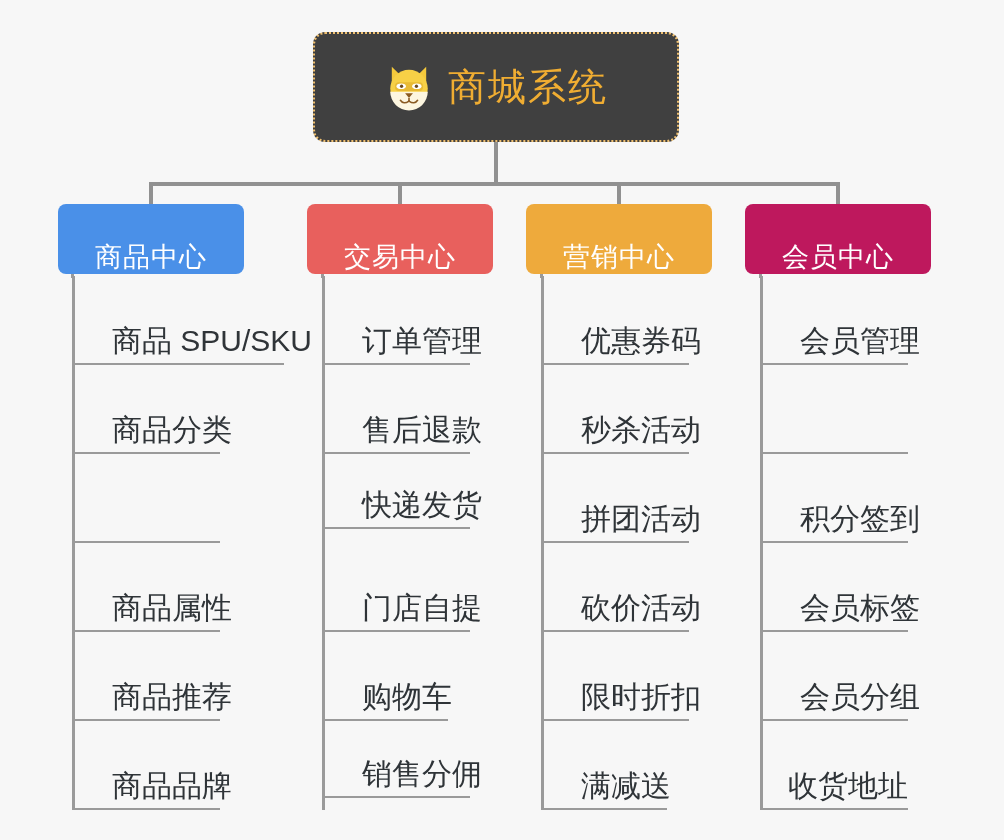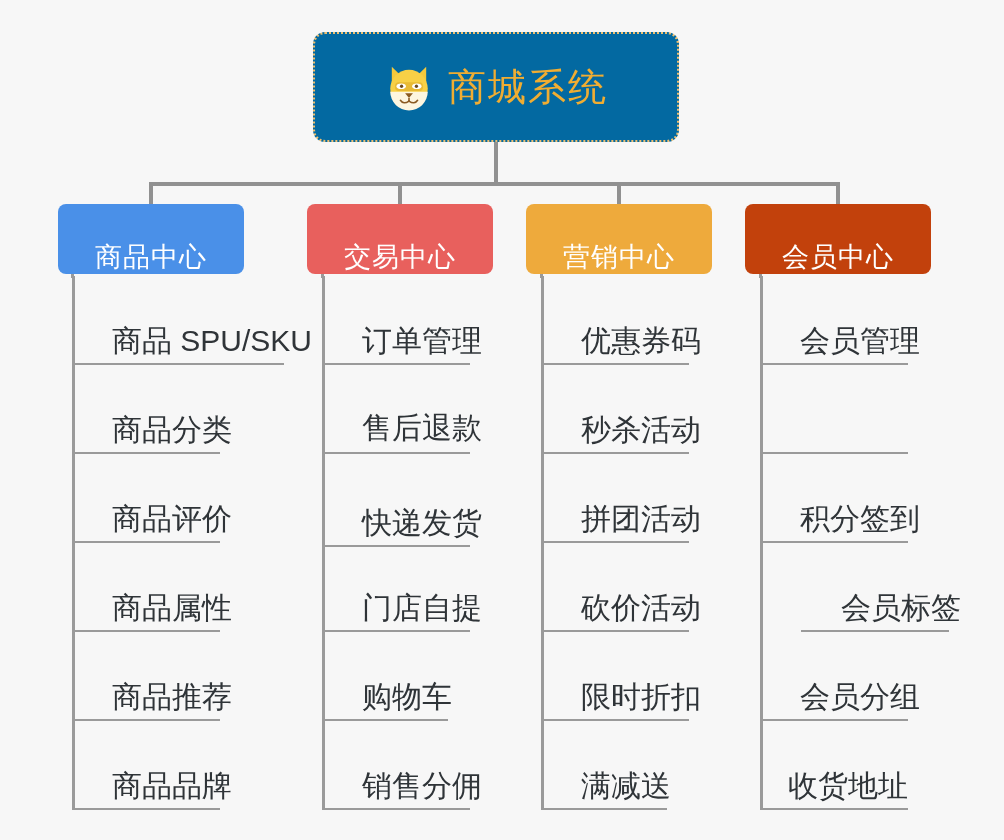--- a/index.html
+++ b/index.html
@@ -20,21 +20,21 @@
     height: 840px;
   }
 
   
   .root-node {
     position: absolute;
     left: 313px;
     top: 32px;
     width: 366px;
     height: 110px;
-    background: #0369a1;
+    background: #404040;
     border: 2px dotted #f0c070;
     border-radius: 12px;
     box-sizing: border-box;
     display: flex;
     align-items: center;
     justify-content: center;
   }
   .root-inner {
     display: flex;
     align-items: center;
@@ -157,75 +157,74 @@
   <div id="boxes">
       <div class="cat-box" style="left: 58px; top: 204px; width: 186px; background: rgb(74, 144, 232);">
         <span class="cat-label">商品中心</span>
       </div>
       <div class="cat-box" style="left: 307px; top: 204px; width: 186px; background: rgb(232, 96, 93);">
         <span class="cat-label">交易中心</span>
       </div>
       <div class="cat-box" style="left: 526px; top: 204px; width: 186px; background: rgb(238, 170, 60);">
         <span class="cat-label">营销中心</span>
       </div>
-      <div class="cat-box" style="left: 745px; top: 204px; width: 186px; background: #c2410c;">
+      <div class="cat-box" style="left: 745px; top: 204px; width: 186px; background: #be185d;">
         <span class="cat-label">会员中心</span>
       </div>
     </div>
   <div id="columns">
       <div class="leaf-col" style="left: 72px; height: 534px; width: 240px;">
         <div class="leaf-spine" style="height: 534px;"></div>
         <div class="leaf-item" style="top: 0px; width: 212px;">
           <div class="leaf-underline" style="width: 212px;"></div>
           <span class="leaf-text">商品 SPU/SKU</span>
         </div>
         <div class="leaf-item" style="top: 89px; width: 148px;">
           <div class="leaf-underline" style="width: 148px;"></div>
           <span class="leaf-text">商品分类</span>
         </div>
         <div class="leaf-item" style="top: 178px; width: 148px;">
           <div class="leaf-underline" style="width: 148px;"></div>
-          <span class="leaf-text">商品评价</span>
         </div>
         <div class="leaf-item" style="top: 267px; width: 148px;">
           <div class="leaf-underline" style="width: 148px;"></div>
           <span class="leaf-text">商品属性</span>
         </div>
         <div class="leaf-item" style="top: 356px; width: 148px;">
           <div class="leaf-underline" style="width: 148px;"></div>
           <span class="leaf-text">商品推荐</span>
         </div>
         <div class="leaf-item" style="top: 445px; width: 148px;">
           <div class="leaf-underline" style="width: 148px;"></div>
           <span class="leaf-text">商品品牌</span>
         </div>
       </div>
       <div class="leaf-col" style="left: 322px; height: 534px; width: 240px; padding-left: 40px;">
         <div class="leaf-spine" style="height: 534px;"></div>
         <div class="leaf-item" style="top: 0px; width: 148px;">
           <div class="leaf-underline" style="width: 148px;"></div>
           <span class="leaf-text">订单管理</span>
         </div>
-        <div class="leaf-item" style="top: 89px; width: 148px; font-family: Liberation Mono, monospace;">
+        <div class="leaf-item" style="top: 89px; width: 148px;">
           <div class="leaf-underline" style="width: 148px;"></div>
           <span class="leaf-text">售后退款</span>
         </div>
-        <div class="leaf-item" style="top: 182px; width: 148px;">
+        <div class="leaf-item" style="top: 164px; width: 148px;">
           <div class="leaf-underline" style="width: 148px;"></div>
           <span class="leaf-text">快递发货</span>
         </div>
         <div class="leaf-item" style="top: 267px; width: 148px;">
           <div class="leaf-underline" style="width: 148px;"></div>
           <span class="leaf-text">门店自提</span>
         </div>
         <div class="leaf-item" style="top: 356px; width: 126px;">
           <div class="leaf-underline" style="width: 126px;"></div>
           <span class="leaf-text">购物车</span>
         </div>
-        <div class="leaf-item" style="top: 445px; width: 148px;">
+        <div class="leaf-item" style="top: 433px; width: 148px;">
           <div class="leaf-underline" style="width: 148px;"></div>
           <span class="leaf-text">销售分佣</span>
         </div>
       </div>
       <div class="leaf-col" style="left: 541px; height: 534px; width: 240px;">
         <div class="leaf-spine" style="height: 534px;"></div>
         <div class="leaf-item" style="top: 0px; width: 148px;">
           <div class="leaf-underline" style="width: 148px;"></div>
           <span class="leaf-text">优惠券码</span>
         </div>
@@ -256,21 +255,21 @@
           <div class="leaf-underline" style="width: 148px;"></div>
           <span class="leaf-text">会员管理</span>
         </div>
         <div class="leaf-item" style="top: 89px; width: 148px;">
           <div class="leaf-underline" style="width: 148px;"></div>
         </div>
         <div class="leaf-item" style="top: 178px; width: 148px;">
           <div class="leaf-underline" style="width: 148px;"></div>
           <span class="leaf-text">积分签到</span>
         </div>
-        <div class="leaf-item" style="top: 267px; width: 148px; margin-left: 41px;">
+        <div class="leaf-item" style="top: 267px; width: 148px;">
           <div class="leaf-underline" style="width: 148px;"></div>
           <span class="leaf-text">会员标签</span>
         </div>
         <div class="leaf-item" style="top: 356px; width: 148px;">
           <div class="leaf-underline" style="width: 148px;"></div>
           <span class="leaf-text">会员分组</span>
         </div>
         <div class="leaf-item" style="top: 445px; width: 148px; justify-content: flex-end;">
           <div class="leaf-underline" style="width: 148px;"></div>
           <span class="leaf-text">收货地址</span>

